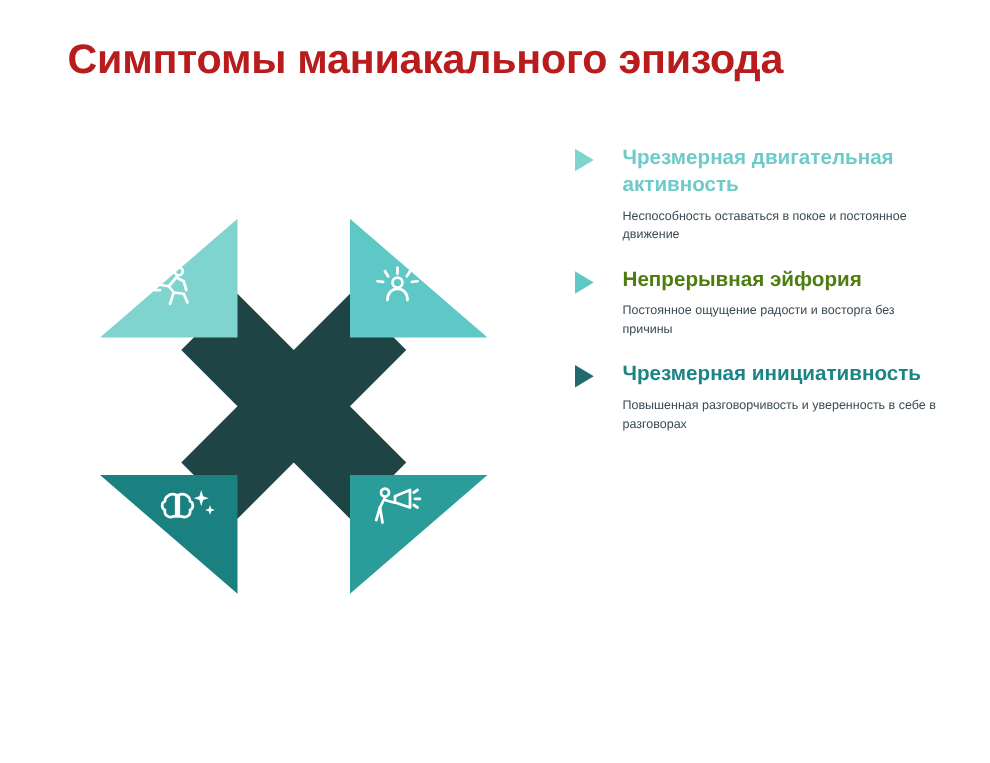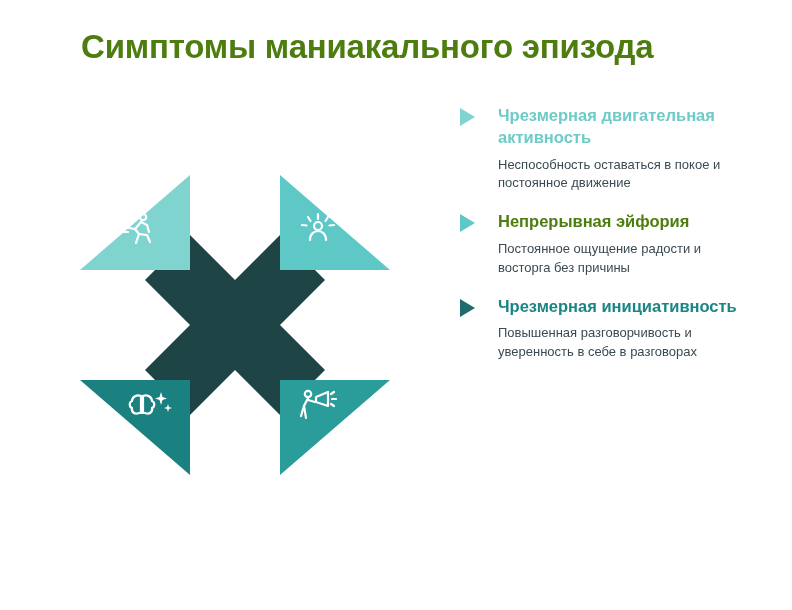--- a/index.html
+++ b/index.html
@@ -18,43 +18,42 @@
     width: 792px;
     height: 610px;
     background: #ffffff;
   }
   .title {
     position: absolute;
     left: 54px;
     top: 28px;
     font-size: 33px;
     font-weight: bold;
-    color: #4d7c0f;
+    color: #b91c1c;
     letter-spacing: -0.2px;
     white-space: nowrap;
-    margin-left: 27px;
   }
 
   
   .graphic {
     position: absolute;
     left: 45px;
     top: 150px;
     width: 380px;
     height: 420px;
   }
   .graphic svg {
     display: block;
   }
 
   
   .list {
     position: absolute;
     left: 460px;
-    top: 105px;
+    top: 116px;
     width: 290px;
   }
   .item {
     margin-bottom: 18px;
     position: relative;
     padding-left: 38px;
   }
   .item .arrow {
     position: absolute;
     left: 0;
@@ -76,21 +75,21 @@
     font-weight: bold;
     line-height: 1.32;
   }
   .item.t1 h3 { color: #6ecbc8; }
   .item.t2 h3 { color: #4d7c0f; }
   .item.t3 h3 { color: #2fa3a2; }
   .item.t4 h3 { color: #1b8585; }
 
   .item p {
     margin: 0;
-    font-size: 13px;
+    font-size: 10px;
     line-height: 1.45;
     color: #3b4a52;
   }
 </style>
 </head>
 <body>
 
 <div class="page">
 
   <div class="title">Симптомы маниакального эпизода</div>

